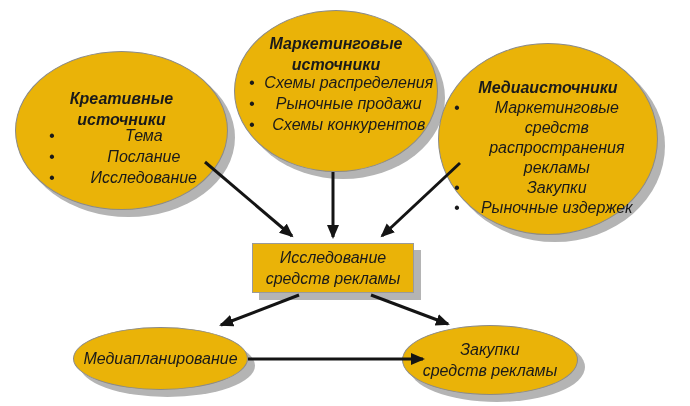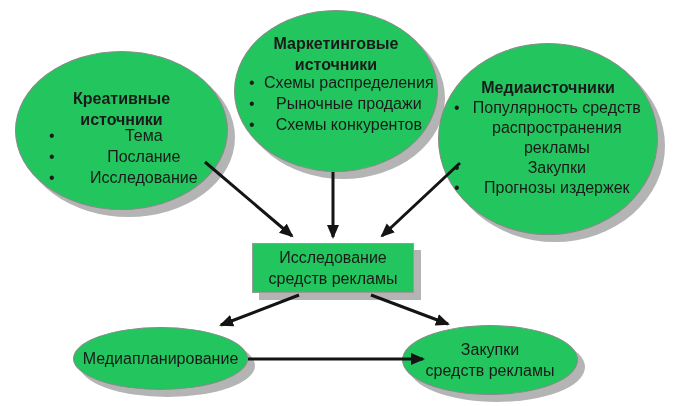--- a/index.html
+++ b/index.html
@@ -7,21 +7,22 @@
     position:relative;
     width:690px;height:406px;
     background:#ffffff;
     font-family:"Liberation Sans", sans-serif;
     color:#1a1a1a;
     overflow:hidden;
   }
   .node{
     position:absolute;
     box-sizing:border-box;
-    background:#22c55e;
+    background:#eab308;
+    font-style:italic;
   }
   .ellipse{
     border:1px solid #8a8a8a;
     border-radius:50%;
     box-shadow:7px 7px 0 0 #b4b4b4;
   }
   .rectangle{
     border:1px solid #9a9a9a;
     box-shadow:7px 7px 0 0 #b4b4b4;
     display:flex;align-items:center;justify-content:center;
@@ -103,29 +104,29 @@
         <span class="txt">Схемы конкурентов</span>
       </div>
     </div>
   </div>
 
   <div class="node ellipse" id="node-media">
     <div class="title">Медиаисточники</div>
     <div class="items">
       <div class="item">
         <span class="dot">•</span>
-        <span class="txt">Популярность средств распространения рекламы</span>
+        <span class="txt">Маркетинговые средств распространения рекламы</span>
       </div>
       <div class="item">
         <span class="dot">•</span>
         <span class="txt">Закупки</span>
       </div>
       <div class="item">
         <span class="dot">•</span>
-        <span class="txt">Прогнозы издержек</span>
+        <span class="txt">Рыночные издержек</span>
       </div>
     </div>
   </div>
 
   <div class="node rectangle" id="node-research">
     <div class="center-label">Исследование
 средств рекламы</div>
   </div>
 
   <div class="node ellipse flexcenter" id="node-planning">

